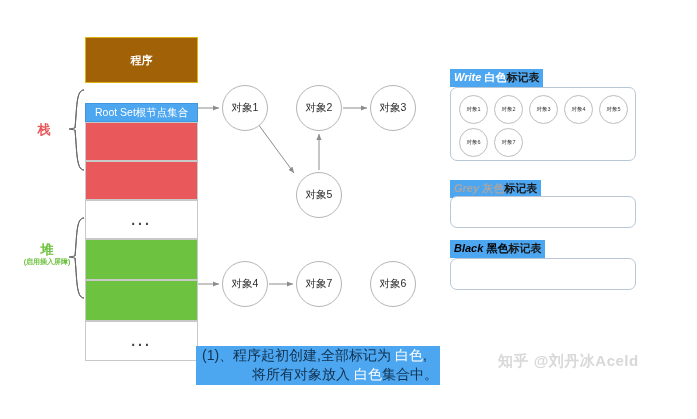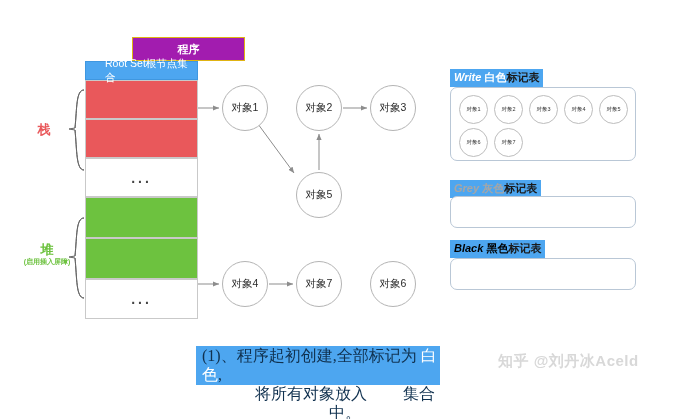--- a/index.html
+++ b/index.html
@@ -72,34 +72,34 @@
     box-sizing: border-box;
     width: 113px;
     border: 1px solid #b9b9b9;
     display: flex;
     align-items: center;
     justify-content: center;
     font-size: 11px;
     color: #ffffff;
   }
   .mem-program {
-    height: 24px;
-    background: #a21caf;
+    height: 46px;
+    background: #a16207;
     border-color: #e0b312;
     font-weight: bold;
-    margin-left: 47px;
   }
   .mem-rootset {
     height: 19px;
     background: #4da6f0;
     border-color: #3f97e0;
     font-size: 10.5px;
     color: #ffffff;
     justify-content: flex-start;
-    padding-left: 19px;
+    padding-left: 9px;
+    margin-top: 20px;
   }
   .mem-red {
     height: 39px;
     background: #e9585b;
     border-color: #c9c9c9;
   }
   .mem-green {
     height: 41px;
     background: #6dc23f;
     border-color: #c9c9c9;
@@ -177,26 +177,25 @@
 
   
   #caption {
     position: absolute;
     left: 196px;
     top: 346px;
     width: 244px;
     height: 39px;
     background: #4da6f0;
     color: #10314f;
-    font-size: 16px;
+    font-size: 14px;
     line-height: 19px;
     text-align: center;
     padding-top: 0px;
     box-sizing: border-box;
-    font-family: Liberation Serif, serif;
   }
   #caption .hl { color: #ffffff; }
   #caption .line { display: block; }
   #caption .line1 { text-align: left; padding-left: 6px; }
   #caption .line2 { text-align: center; padding-left: 14px; margin-left: 40px; }
 
   
   #watermark {
     position: absolute;
     left: 498px;

